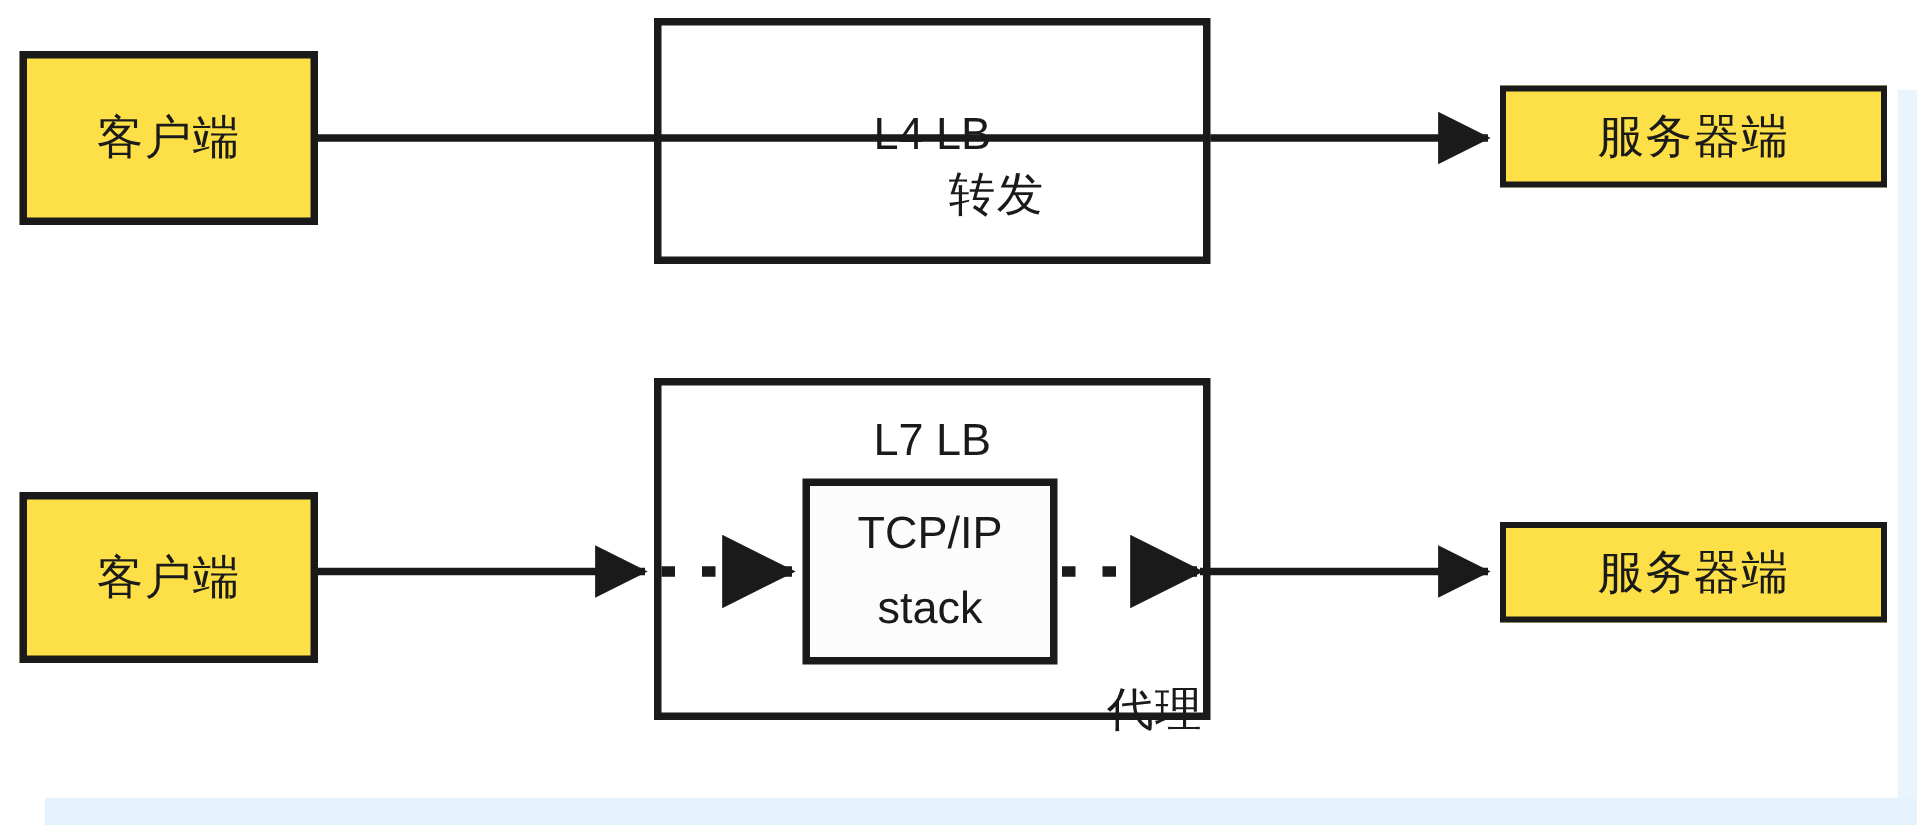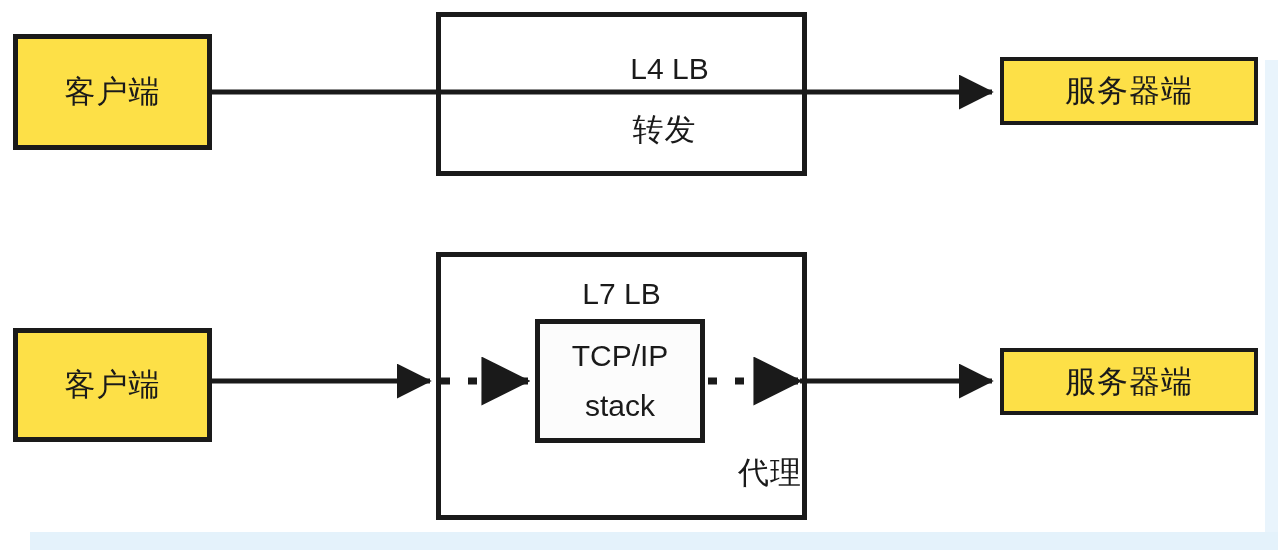--- a/index.html
+++ b/index.html
@@ -62,33 +62,33 @@
     white-space: nowrap;
     font-family: "Liberation Sans", "DejaVu Sans", sans-serif;
   }
   
   #client-top  { left: 13px;  top: 34px;  width: 199px; height: 116px; }
   #lb4-box     { left: 436px; top: 12px;  width: 371px; height: 164px;
                  background: transparent; display: block; }
   #server-top  { left: 1000px; top: 57px; width: 258px; height: 68px; border-width: 4px; }
   
   #client-bot  { left: 13px;  top: 328px; width: 199px; height: 114px; }
-  #lb7-box     { left: 436px; top: 252px; width: 371px; height: 268px;
+  #lb7-box     { left: 436px; top: 252px; width: 371px; height: 228px;
                  background: transparent; display: block; }
   #tcpip-box   { left: 535px; top: 319px; width: 170px; height: 124px;
                  flex-direction: column; background: #fcfcfc; gap: 16px; }
   #server-bot  { left: 1000px; top: 348px; width: 258px; height: 67px; border-width: 4px; }
 
   .lb-title {
     position: absolute;
     width: 100%;
     text-align: center;
     pointer-events: none;
   }
-  #lb4-title { top: 35px; margin-left: 48px; }
+  #lb4-title { top: 56px; }
   #lb4-sub   { top: 92px; padding-left: 43px; }
   #lb7-title { top: 20px; }
   #lb7-sub   { top: 195px; text-align: right; }
   .tcp-line { line-height: 1.15; text-align: center; }
 </style>
 </head>
 <body>
 
 <div id="canvas">
 

